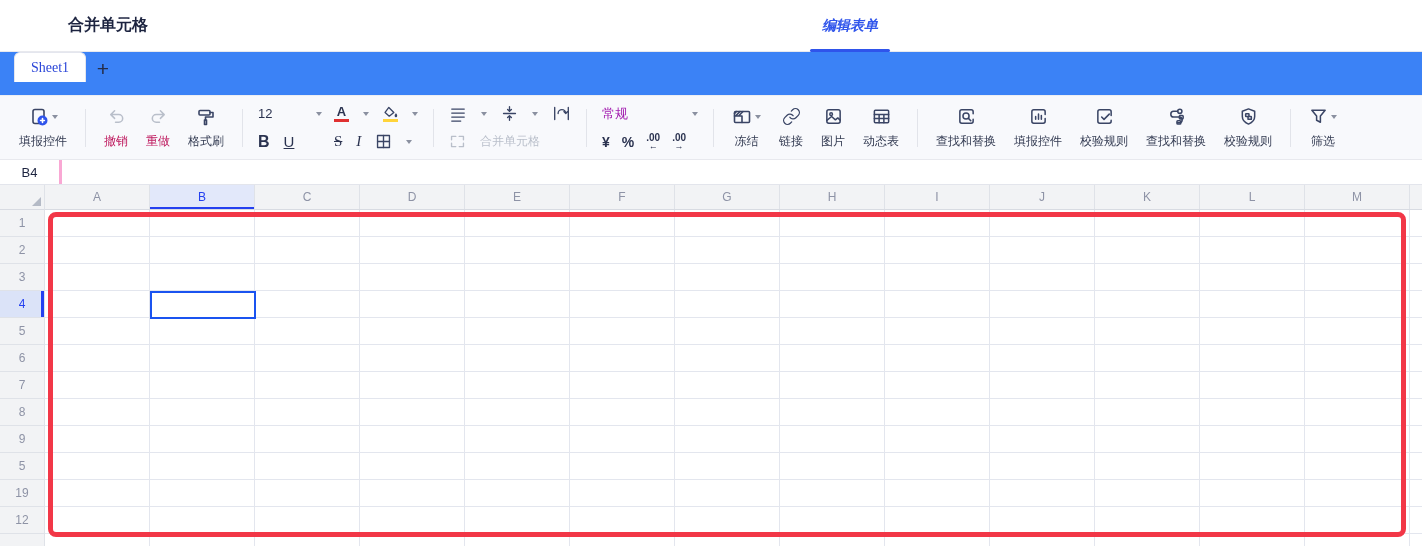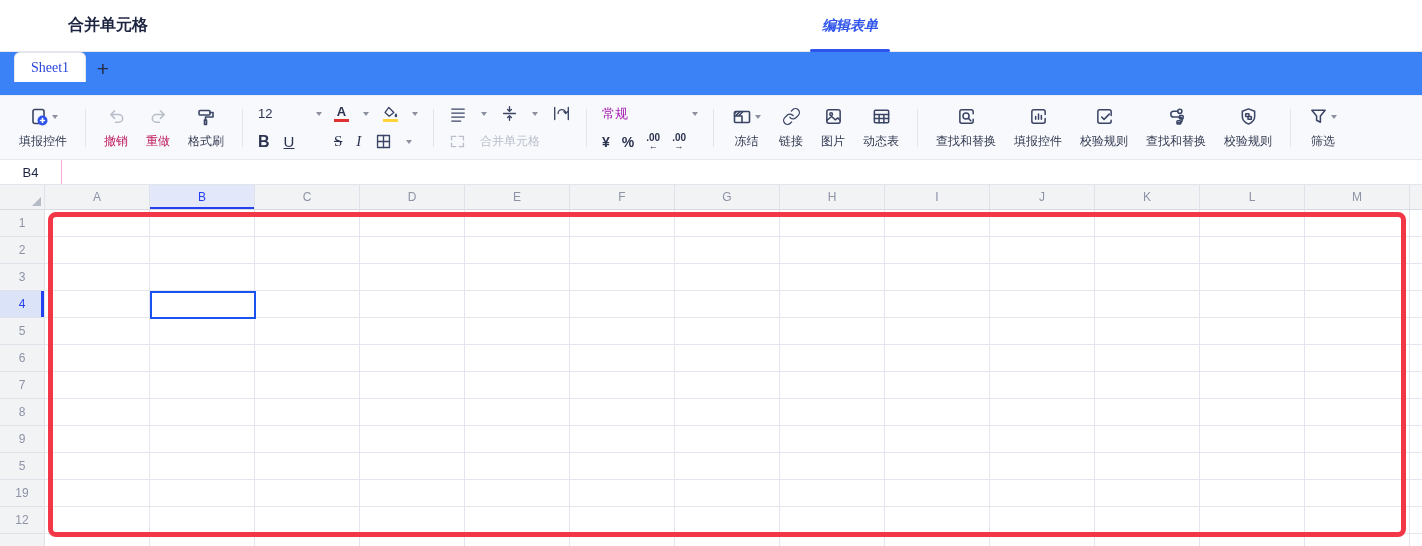--- a/index.html
+++ b/index.html
@@ -53,21 +53,21 @@
   .fmt-box .sp { flex:1; }
   .num-glyph { font-size:14px; font-weight:bold; color:#2b3350; cursor:pointer; }
   .dec { display:flex; flex-direction:column; align-items:center; cursor:pointer; line-height:1; }
   .dec .d { font-size:10px; font-weight:bold; color:#2b3350; letter-spacing:0; }
   .dec .a { font-size:9px; color:#2b3350; margin-top:-1px; }
   .disabled-txt { color:#b9bfca !important; }
 
   
   .formula-row { height:25px; background:#fff; border-bottom:1px solid #e3e5ec; display:flex; align-items:center; }
   .name-box { width:62px; height:100%; display:flex; align-items:center; justify-content:center;
-    font-size:13px; color:#1d2440; border-right:1px solid #f9a8d4; cursor:text; }
+    font-size:13px; color:#1d2440; border-right:3px solid #f9a8d4; cursor:text; }
   .formula-input { flex:1; height:100%; border:none; outline:none; background:#fff; font-size:13px; padding:0 8px; }
 
   
   .sheet { position:relative; height:361px; background:#fff; overflow:hidden; }
   .corner-cell { position:absolute; left:0; top:0; width:45px; height:25px; background:#f2f3f5;
     border-right:1px solid #dfe2e8; border-bottom:1px solid #d8dbe2; }
   .corner-cell .tri { position:absolute; right:3px; bottom:3px; width:0; height:0;
     border-left:9px solid transparent; border-bottom:9px solid #b4bac6; }
   .col-headers { position:absolute; left:45px; top:0; right:0; height:25px; display:flex;
     background:#f2f3f5; border-bottom:1px solid #d8dbe2; }

